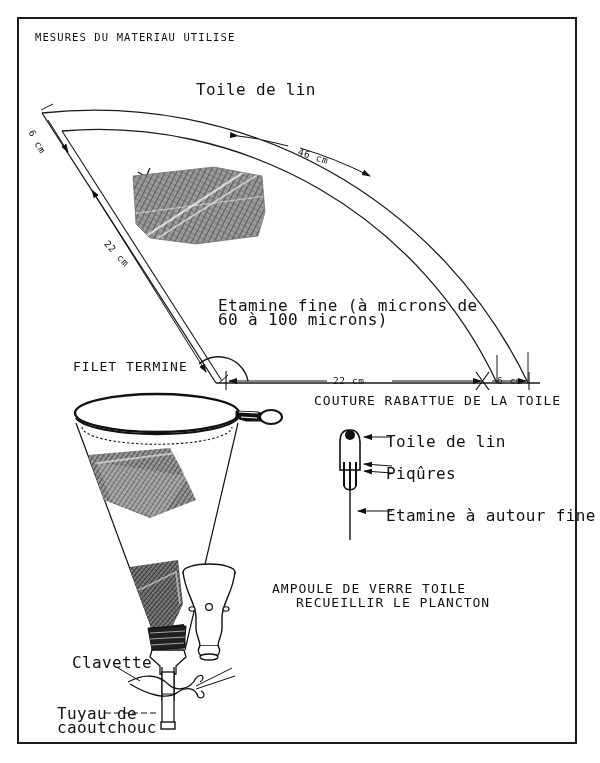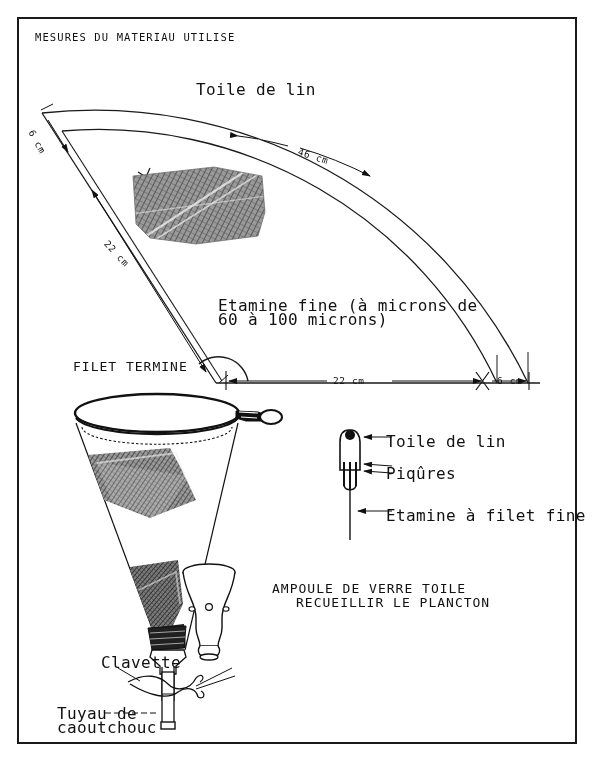--- a/index.html
+++ b/index.html
@@ -236,31 +236,32 @@
 
   <div class="lbl t-dim rot-b" style="left:110px; top:238px;">22 cm</div>
 
   <div class="lbl t-body" style="left:218px; top:295px;">Etamine fine (à microns de</div>
   <div class="lbl t-body" style="left:218px; top:309px;">60 à 100 microns)</div>
 
   <div class="lbl t-dim" style="left:333px; top:375px;">22 cm</div>
 
   <div class="lbl t-dim" style="left:497px; top:375px;">6 cm</div>
 
+  <div class="lbl t-caps" style="left:314px; top:392px;">COUTURE RABATTUE DE LA TOILE</div>
 
   <div class="lbl t-caps" style="left:73px; top:358px;">FILET TERMINE</div>
 
   <div class="lbl t-body" style="left:386px; top:431px;">Toile de lin</div>
 
   <div class="lbl t-body" style="left:386px; top:463px;">Piqûres</div>
 
-  <div class="lbl t-body" style="left:386px; top:505px;">Etamine à filet fine</div>
+  <div class="lbl t-body" style="left:386px; top:505px;">Etamine à autour fine</div>
 
   <div class="lbl t-caps" style="left:272px; top:580px;">AMPOULE DE VERRE TOILE</div>
   <div class="lbl t-caps" style="left:272px; top:594px;padding-left:24px;">RECUEILLIR LE PLANCTON</div>
 
-  <div class="lbl t-body" style="left:72px; top:652px;margin-left:29px;">Clavette</div>
+  <div class="lbl t-body" style="left:72px; top:652px;">Clavette</div>
 
   <div class="lbl t-body" style="left:57px; top:703px;">Tuyau de</div>
   <div class="lbl t-body" style="left:57px; top:717px;">caoutchouc</div>
 
 
 </div>
 
 </body></html>

